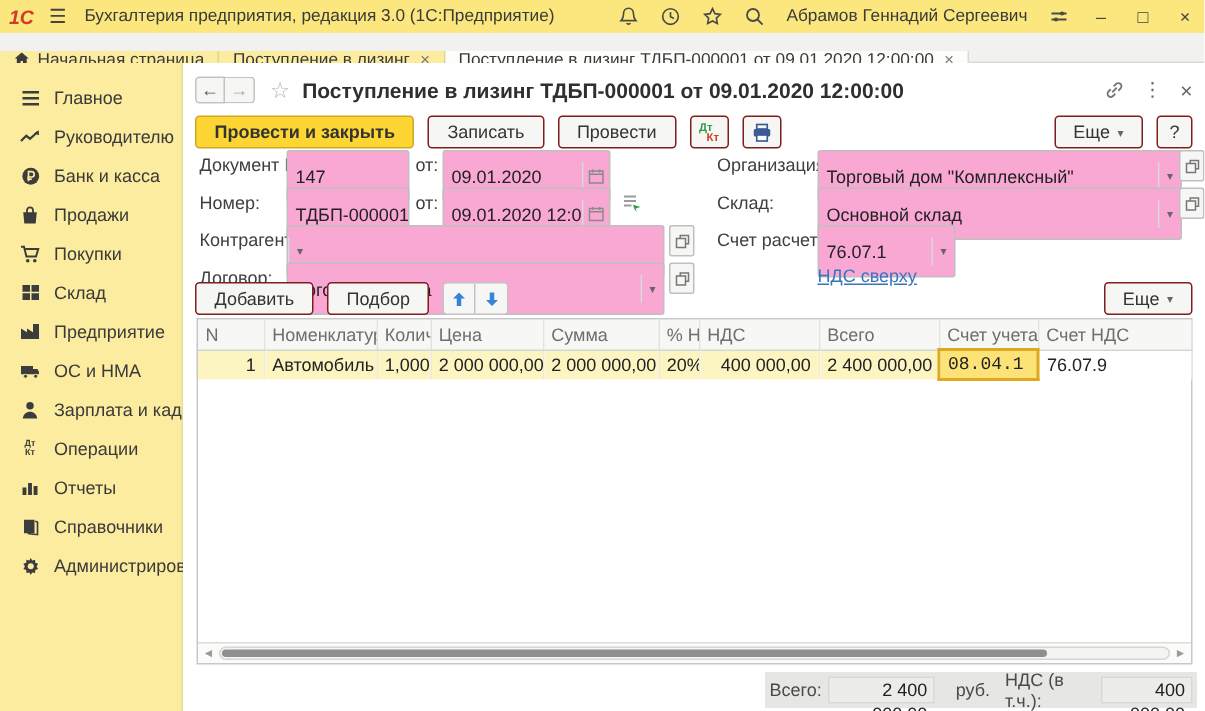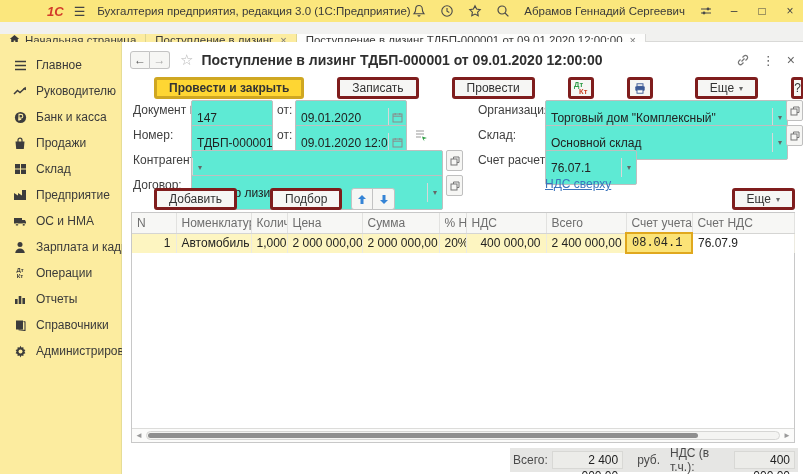--- a/index.html
+++ b/index.html
@@ -2,21 +2,21 @@
 <html><head>
 <meta charset="utf-8">
 <style>
   * { margin:0; padding:0; box-sizing:border-box; }
   html,body { width:803px; height:474px; }
   body { font-family:"Liberation Sans","DejaVu Sans",sans-serif; font-size:12px; color:#333; background:#fff; }
   .app { position:relative; width:803px; height:474px; overflow:hidden; background:#fff; }
 
   
   .titlebar { position:absolute; left:0; top:0; width:803px; height:22px; background:#fbe77d; display:flex; align-items:center; padding:0 6px; }
-  .logo1c { color:#d23a2a; font-weight:bold; font-size:13px; letter-spacing:0; margin-right:10px; font-style:italic;margin-left:41px; }
+  .logo1c { color:#d23a2a; font-weight:bold; font-size:13px; letter-spacing:0; margin-right:10px; font-style:italic; }
   .burger { font-size:13px; color:#444; margin-right:12px; cursor:pointer; }
   .apptitle { font-size:11.5px; color:#3a3a3a; }
   .tb-right { margin-left:auto; display:flex; align-items:center; gap:14px; }
   .tb-ico { width:14px; height:14px; display:inline-block; }
   .tb-ico svg { display:block; }
   .username { font-size:11.5px; color:#3a3a3a; }
   .winbtn { font-size:12px; color:#444; width:14px; text-align:center; cursor:pointer; }
 
   
   .tabbar { position:absolute; left:0; top:22px; width:803px; height:20px; background:#f1f1ef; display:flex; border-bottom:1px solid #d9d9d7; }
@@ -39,33 +39,33 @@
   .navbtn { width:20px; height:18px; border:1px solid #c3c3c3; background:#f6f6f4; border-radius:3px; text-align:center; line-height:16px; font-size:12px; cursor:pointer; }
   .navbtn.back { color:#555; border-radius:3px 0 0 3px; }
   .navbtn.fwd  { color:#aaa; border-left:none; border-radius:0 3px 3px 0; }
   .fav-star { color:#b5b5b5; font-size:15px; margin:0 8px 0 10px; cursor:pointer; }
   .doc-title { font-size:14px; font-weight:bold; color:#2f2f2f; white-space:nowrap; }
   .nav-right { margin-left:auto; display:flex; align-items:center; gap:12px; }
   .nav-dots { color:#666; font-size:13px; cursor:pointer; }
   .nav-close { color:#666; font-size:14px; cursor:pointer; }
 
   .btnrow { position:absolute; left:0; top:34px; width:681px; height:24px; display:flex; align-items:center; padding:0 8px; gap:9px; }
-  .btn { height:22px; border:3px solid #7f1d1d; background:#f6f6f4; border-radius:3px; padding:0 12px; font-size:12px; color:#333; cursor:pointer; display:flex; align-items:center; white-space:nowrap;margin-left:24px; }
+  .btn { height:22px; border:1px solid #7f1d1d; background:#f6f6f4; border-radius:3px; padding:0 12px; font-size:12px; color:#333; cursor:pointer; display:flex; align-items:center; white-space:nowrap; }
   .btn.primary { background:#fed633; border-color:#cfA722; font-weight:bold; }
   .btn.icon { padding:0 4px; width:26px; justify-content:center; }
   .dtkt { font-size:7.5px; line-height:7px; font-weight:bold; text-align:left; }
   .dtkt .dt { color:#2e9b47; display:block; }
   .dtkt .kt { color:#cc4125; display:block; margin-left:5px; }
   .spacer { flex:1; }
   .caret { font-size:8px; color:#666; margin-left:5px; }
   .btn.help { width:24px; justify-content:center; padding:0; }
 
   
   .lbl { position:absolute; height:20px; line-height:20px; font-size:12px; color:#3f3f3f; white-space:nowrap; }
-  .field { position:absolute; height:35px; border:1px solid #bfbfbf; border-radius:2px; background:#5eead4; display:flex; align-items:center; }
+  .field { position:absolute; height:35px; border:1px solid #bfbfbf; border-radius:2px; background:#f9a8d4; display:flex; align-items:center; }
   .field .val { flex:1; padding:0 5px; font-size:12px; color:#222; white-space:nowrap; overflow:hidden; }
   .field .cal { width:18px; height:19px; border-left:1px solid #d8d8d8; display:flex; align-items:center; justify-content:center; cursor:pointer; }
   .field .dd { width:15px; height:19px; border-left:1px solid #d8d8d8; display:flex; align-items:center; justify-content:center; font-size:8px; color:#666; cursor:pointer; }
   .sqbtn { position:absolute; width:17px; height:21px; border:1px solid #bfbfbf; border-radius:2px; background:#f6f6f4; display:flex; align-items:center; justify-content:center; cursor:pointer; }
   .vatlink { position:absolute; color:#3b74bc; text-decoration:underline; font-size:12px; cursor:pointer; white-space:nowrap; }
 
   
   .tbl-toolbar { position:absolute; left:0; top:144px; width:681px; height:24px; display:flex; align-items:flex-end; padding:0 8px; gap:9px; }
   .arrbtn { width:22px; height:22px; border:1px solid #c3c3c3; background:#f6f6f4; display:flex; align-items:center; justify-content:center; cursor:pointer; }
   .arrbtn.up { border-radius:3px 0 0 3px; }
@@ -188,20 +188,30 @@
       <span>Банк и касса</span>
     </div>
     <div class="side-item">
       <span class="side-ico">
           <svg width="12" height="13" viewBox="0 0 12 13">
             <path d="M1.5 4.5h9l-.7 7.5H2.2z" fill="#3c3c3c"></path>
             <path d="M4 5V3.2a2 2 0 0 1 4 0V5" fill="none" stroke="#3c3c3c" stroke-width="1.2"></path>
           </svg>
         </span>
       <span>Продажи</span>
+    </div>
+    <div class="side-item">
+      <span class="side-ico">
+          <svg width="14" height="13" viewBox="0 0 14 13">
+            <path d="M1 1.5h2l1.6 6.5h6.4l1.5-5H4" fill="none" stroke="#3c3c3c" stroke-width="1.3"></path>
+            <circle cx="5.5" cy="10.8" r="1.2" fill="#3c3c3c"></circle>
+            <circle cx="10.2" cy="10.8" r="1.2" fill="#3c3c3c"></circle>
+          </svg>
+        </span>
+      <span>Покупки</span>
     </div>
     <div class="side-item">
       <span class="side-ico">
           <svg width="13" height="12" viewBox="0 0 13 12">
             <rect x="1" y="1" width="5" height="4.5" fill="#3c3c3c"></rect>
             <rect x="7" y="1" width="5" height="4.5" fill="#3c3c3c"></rect>
             <rect x="1" y="6.5" width="5" height="4.5" fill="#3c3c3c"></rect>
             <rect x="7" y="6.5" width="5" height="4.5" fill="#3c3c3c"></rect>
           </svg>
         </span>

